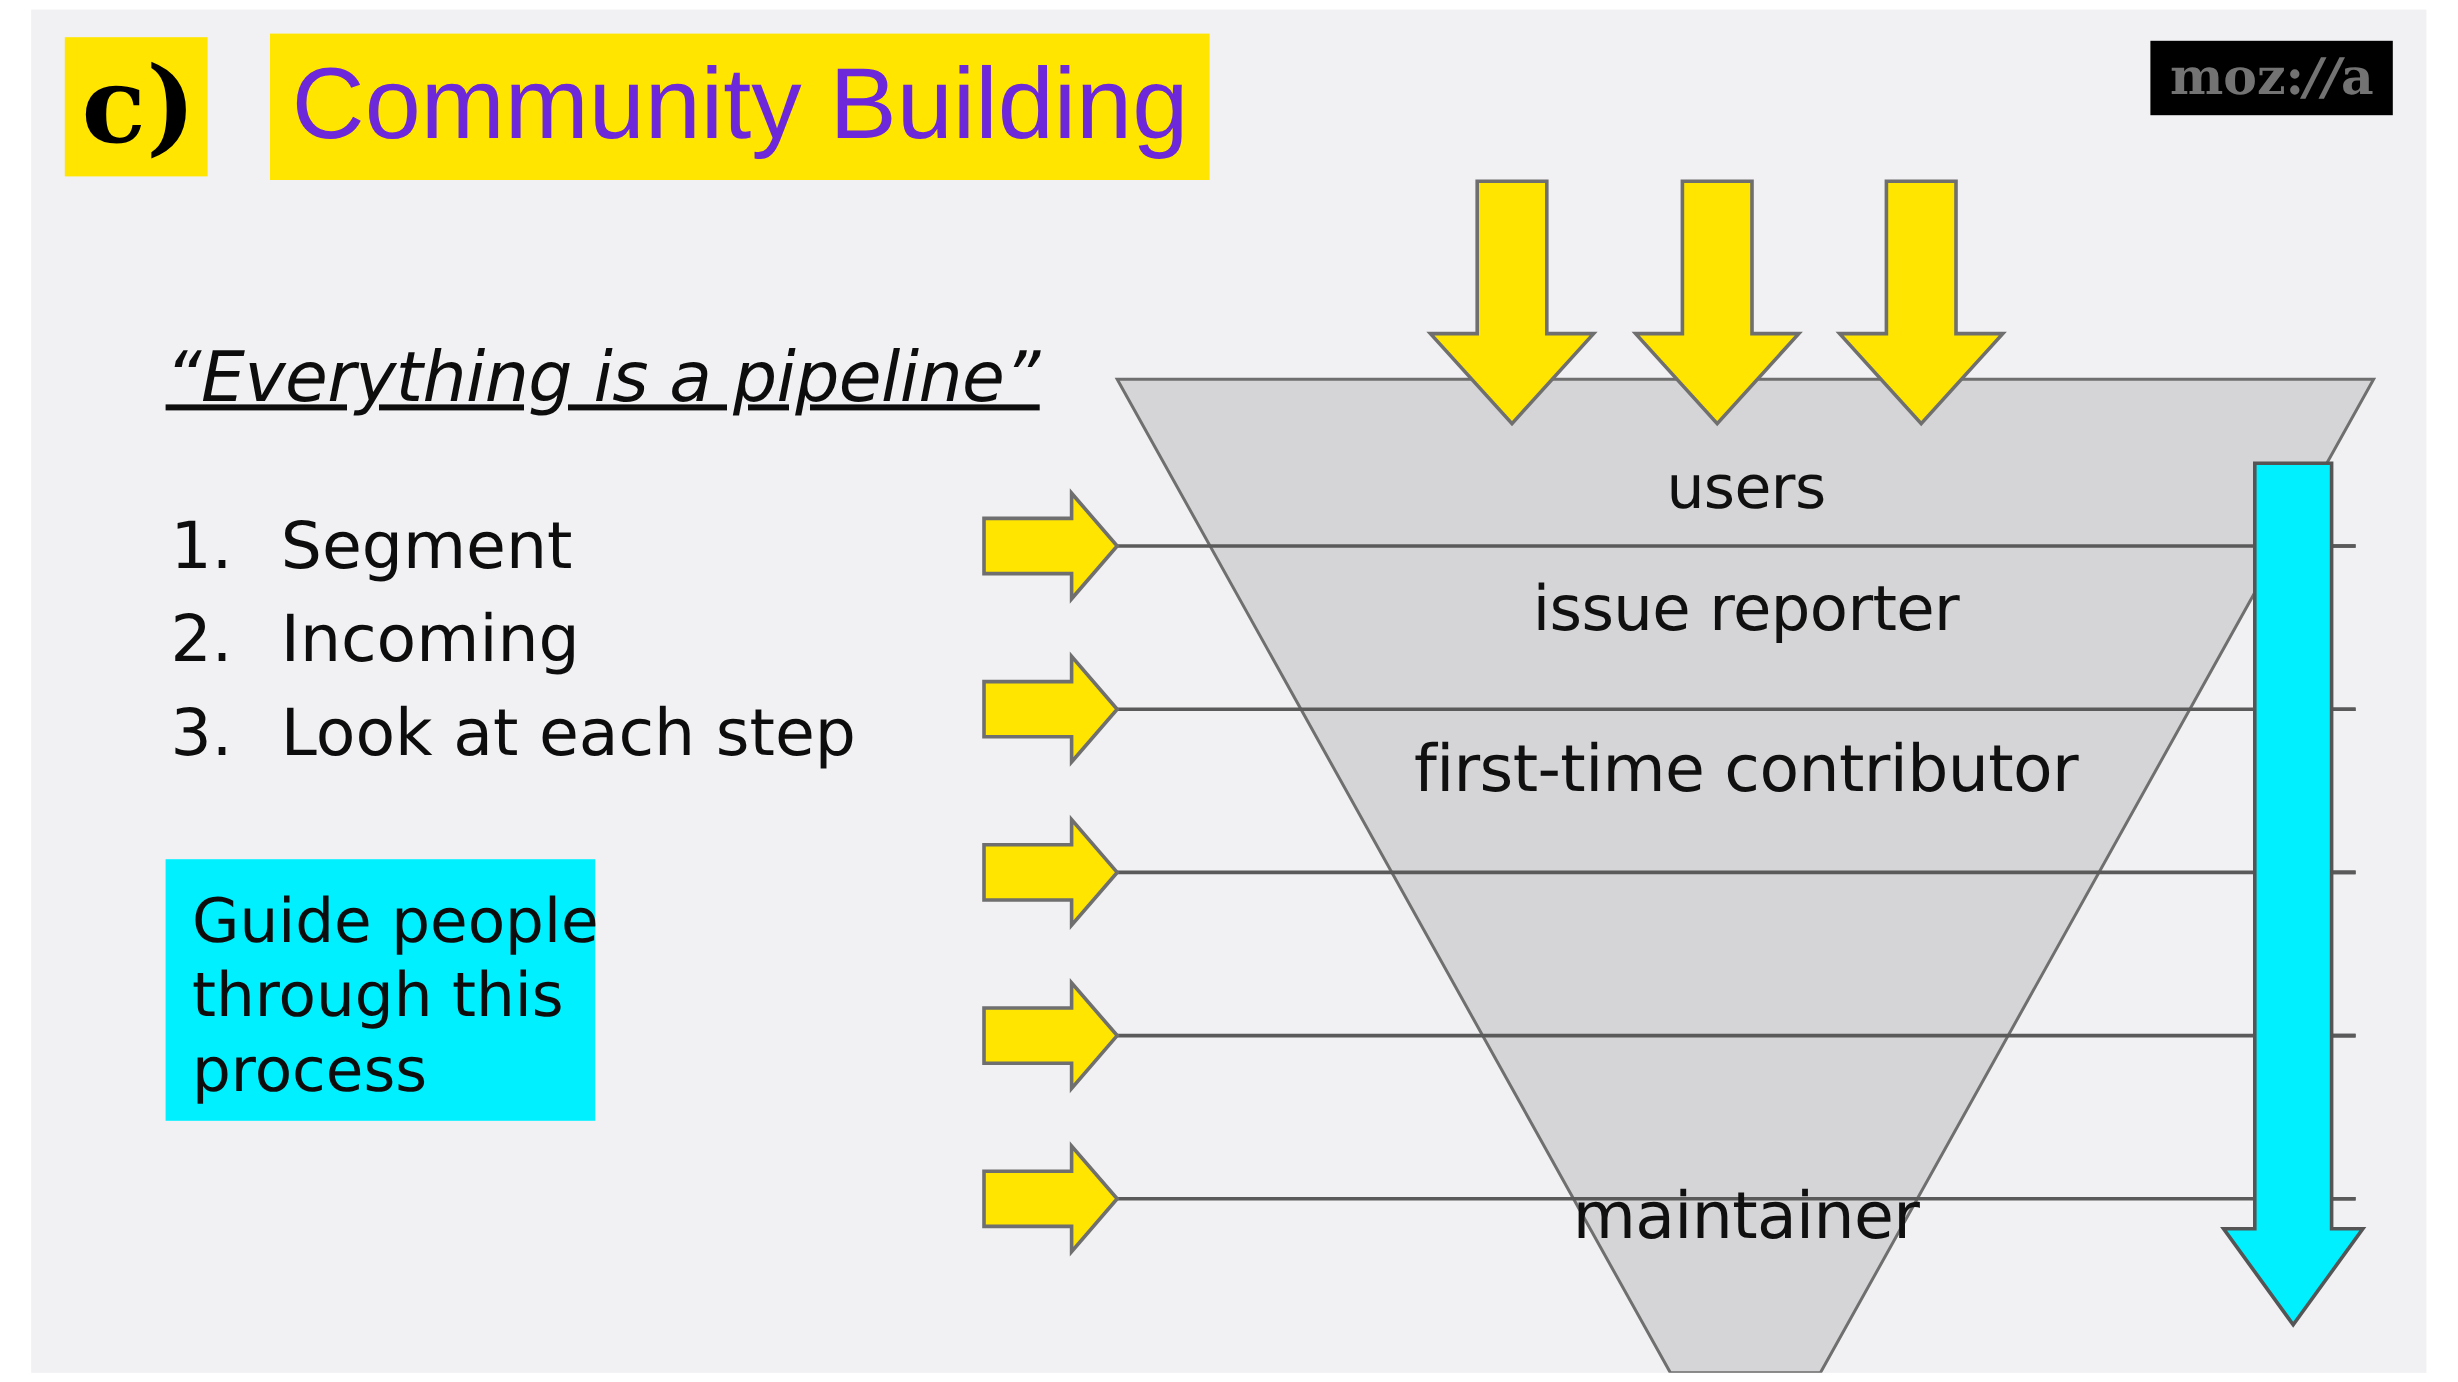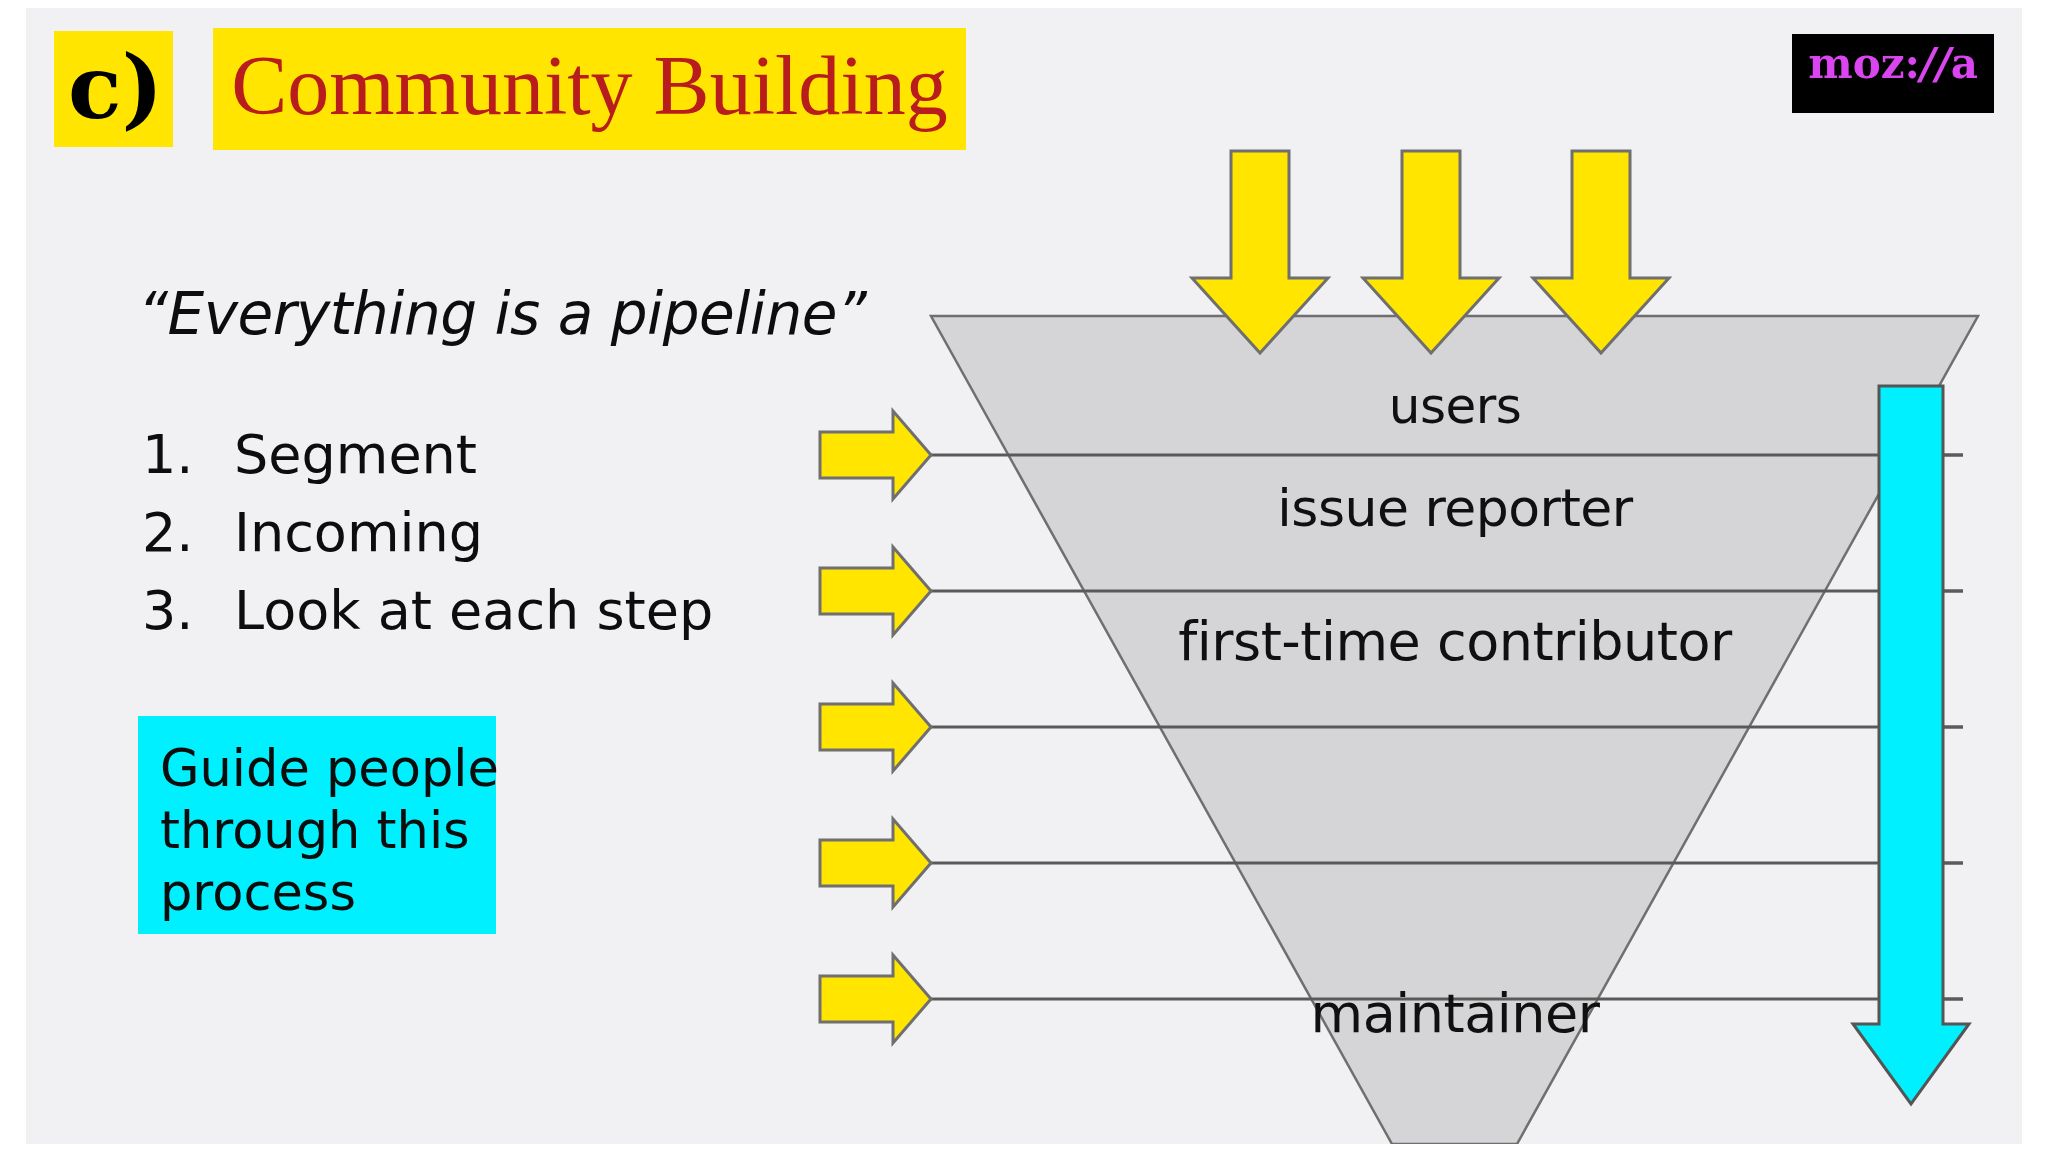--- a/index.html
+++ b/index.html
@@ -37,56 +37,57 @@
     background: #ffe500;
     font-family: "DejaVu Serif", serif;
     font-weight: bold;
     font-size: 88px;
     line-height: 1;
     color: #000000;
     padding: 12px 10px 16px 14px;
   }
   #title-text {
     background: #ffe500;
-    font-family: Liberation Serif, serif;
+    font-family: Liberation Sans, sans-serif;
     font-size: 84px;
     line-height: 1;
-    color: #b91c1c;
+    color: #6d28d9;
     padding: 16px 18px 22px 18px;
-    margin-left: 40px;
+    margin-left: 52px;
     white-space: nowrap;
   }
 
   
   #moz-logo {
     position: absolute;
     right: 28px;
     top: 26px;
     background: #000000;
-    color: #d946ef;
+    color: #737373;
     font-family: "DejaVu Serif", serif;
     font-weight: bold;
     font-size: 42px;
     line-height: 1;
-    padding: 9px 16px 28px 16px;
+    padding: 9px 16px 11px 16px;
     letter-spacing: 0px;
     white-space: nowrap;
   }
   #moz-logo .slashes { font-style: italic; }
 
   
   #quote {
     position: absolute;
     left: 112px;
     top: 272px;
     font-size: 58px;
     font-style: italic;
     color: #0d0d0d;
     white-space: nowrap;
     letter-spacing: -0.5px;
+    text-decoration: underline;
   }
   #steps {
     position: absolute;
     left: 116px;
     top: 415px;
     font-size: 54px;
     color: #0d0d0d;
   }
   #steps .step {
     display: flex;

